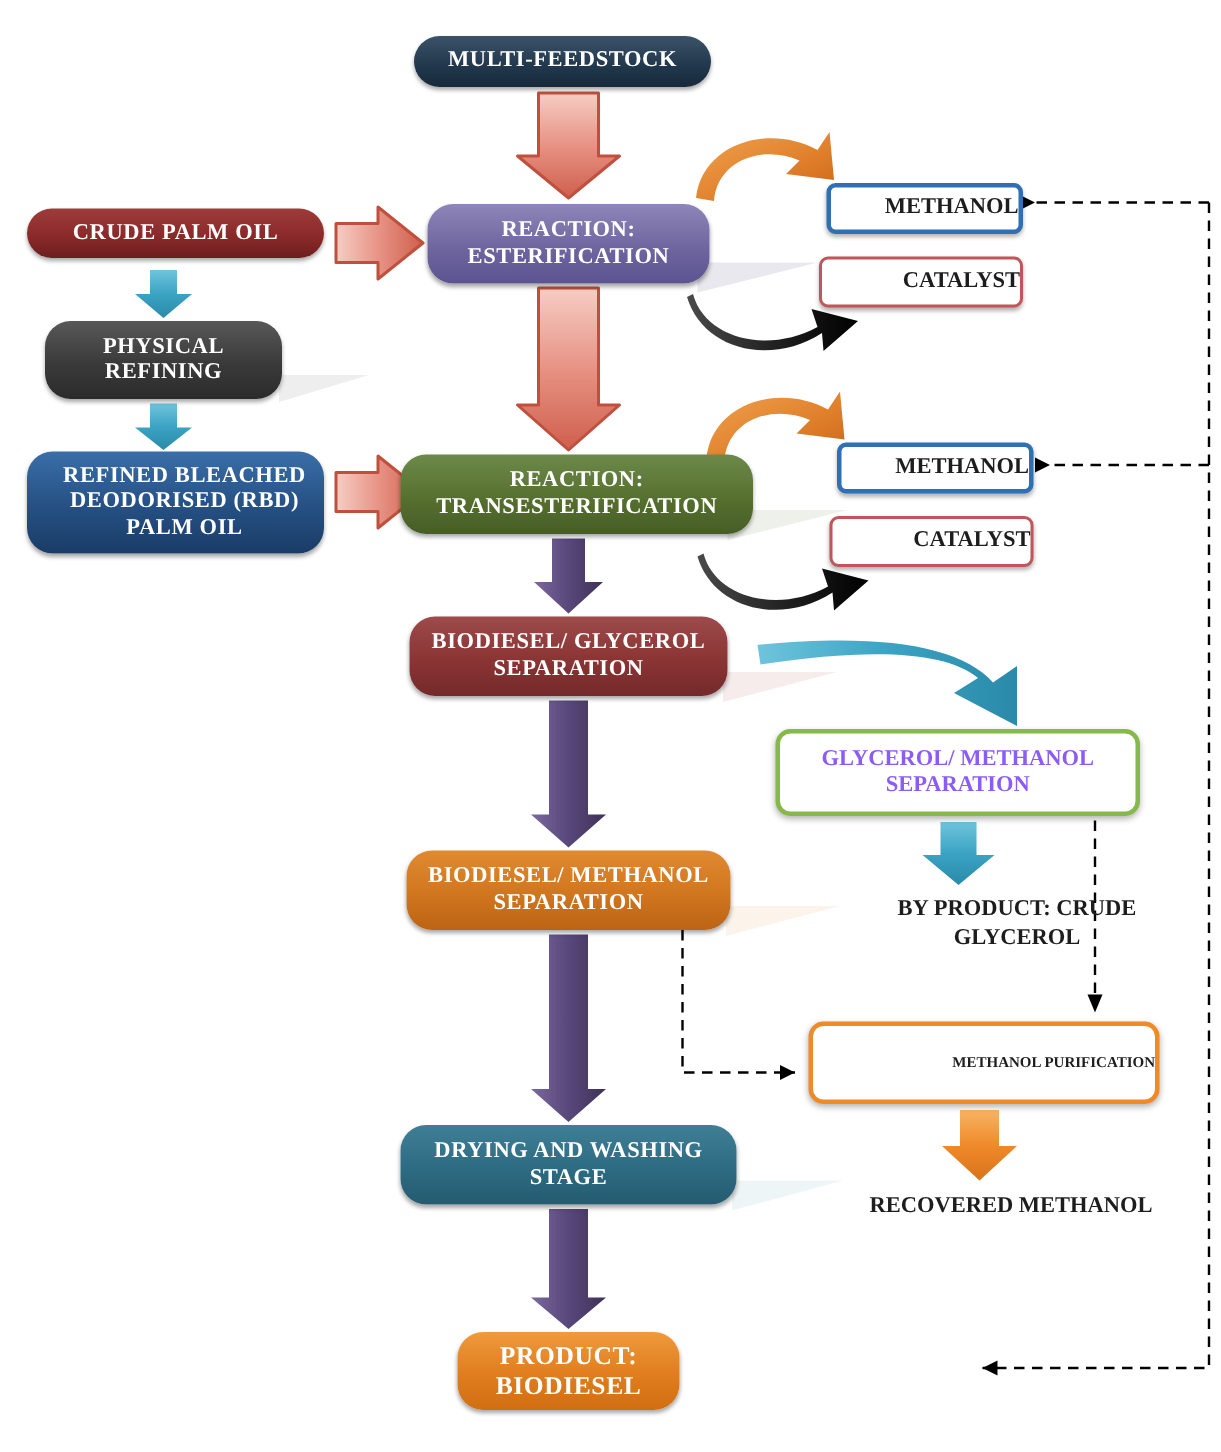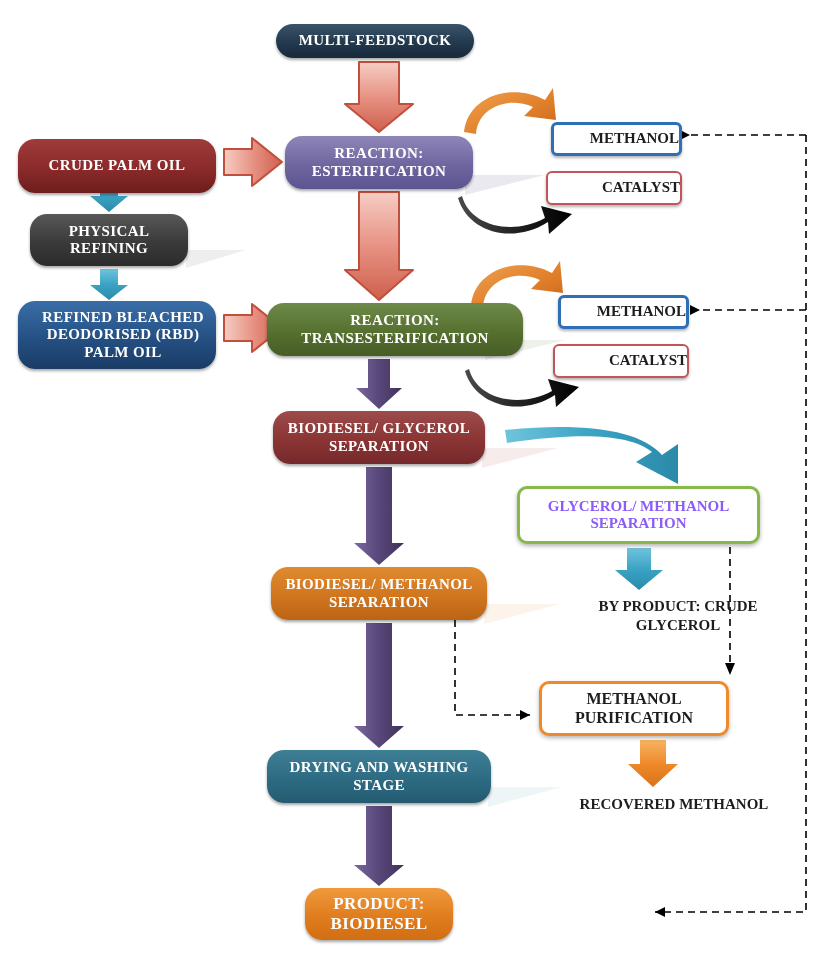--- a/index.html
+++ b/index.html
@@ -3,38 +3,38 @@
 <meta charset="utf-8">
 <style>
   html,body{margin:0;padding:0;background:#ffffff;}
   body{width:814px;height:968px;position:relative;font-family:"Liberation Serif",serif;overflow:hidden;}
   .stage{position:absolute;box-sizing:border-box;display:flex;align-items:center;justify-content:center;text-align:center;color:#ffffff;font-weight:bold;letter-spacing:.4px;line-height:1.15;border-radius:17px;}
   .stage span{display:block;padding:0 6px;}
   svg.overlay{position:absolute;left:0;top:0;width:814px;height:968px;pointer-events:none;}
 
   
   #multi-feedstock{left:276px;top:24px;width:198px;height:34px;background:linear-gradient(180deg,#3b5368 0%,#22394e 55%,#17293a 100%);font-size:15px;box-shadow:0 2px 3px rgba(0,0,0,.35);}
-  #crude-palm-oil{left:18px;top:139px;width:198px;height:54px;background:linear-gradient(180deg,#9e3b3b 0%,#8b2a2a 55%,#6d1d1d 100%);font-size:15px;box-shadow:0 2px 3px rgba(0,0,0,.35);}
+  #crude-palm-oil{left:18px;top:139px;width:198px;height:33px;background:linear-gradient(180deg,#9e3b3b 0%,#8b2a2a 55%,#6d1d1d 100%);font-size:15px;box-shadow:0 2px 3px rgba(0,0,0,.35);}
   #physical-refining{left:30px;top:214px;width:158px;height:52px;background:linear-gradient(180deg,#585858 0%,#3a3a3a 55%,#2b2b2b 100%);font-size:15px;box-shadow:0 2px 3px rgba(0,0,0,.35);}
   #rbd-palm-oil{left:18px;top:301px;width:198px;height:68px;background:linear-gradient(180deg,#3a6ea8 0%,#255083 55%,#1a3c66 100%);font-size:15px;box-shadow:0 2px 3px rgba(0,0,0,.35);padding-left:12px;}
   #reaction-esterification{left:285px;top:136px;width:188px;height:53px;background:linear-gradient(180deg,#8e86b8 0%,#6f66a0 55%,#5c5490 100%);font-size:15px;box-shadow:0 2px 3px rgba(0,0,0,.35);}
-  #reaction-transesterification{left:267px;top:303px;width:256px;height:53px;background:linear-gradient(180deg,#6d8a4a 0%,#56702f 55%,#465d26 100%);font-size:15px;box-shadow:0 2px 3px rgba(0,0,0,.35);}
+  #reaction-transesterification{left:267px;top:303px;width:235px;height:53px;background:linear-gradient(180deg,#6d8a4a 0%,#56702f 55%,#465d26 100%);font-size:15px;box-shadow:0 2px 3px rgba(0,0,0,.35);}
   #biodiesel-glycerol-separation{left:273px;top:411px;width:212px;height:53px;background:linear-gradient(180deg,#9d4b4b 0%,#8b3434 55%,#74292b 100%);font-size:15px;box-shadow:0 2px 3px rgba(0,0,0,.35);align-items:center;}
   #biodiesel-methanol-separation{left:271px;top:567px;width:216px;height:53px;background:linear-gradient(180deg,#e08a30 0%,#d0761f 55%,#bc6414 100%);font-size:15px;box-shadow:0 2px 3px rgba(0,0,0,.35);}
   #drying-washing{left:267px;top:750px;width:224px;height:53px;background:linear-gradient(180deg,#3f7f96 0%,#2d6b82 55%,#245b70 100%);font-size:15px;box-shadow:0 2px 3px rgba(0,0,0,.35);}
   #product-biodiesel{left:305px;top:888px;width:148px;height:52px;background:linear-gradient(180deg,#ef9a3c 0%,#e07d1e 55%,#d06e12 100%);font-size:17px;box-shadow:0 2px 3px rgba(0,0,0,.35);}
 
   
   .outlined{position:absolute;box-sizing:border-box;display:flex;align-items:center;justify-content:flex-end;text-align:center;background:#ffffff;font-weight:bold;line-height:1.15;}
   #methanol-1{left:551px;top:122px;width:131px;height:34px;border:3px solid #2f6fb5;border-radius:6px;font-size:15px;color:#1d1d1d;box-shadow:0 2px 3px rgba(0,0,0,.3);}
   #catalyst-1{left:546px;top:171px;width:136px;height:34px;border:2px solid #c0555a;border-radius:6px;font-size:15px;color:#1d1d1d;box-shadow:0 2px 3px rgba(0,0,0,.3);}
   #methanol-2{left:558px;top:295px;width:131px;height:34px;border:3px solid #2f6fb5;border-radius:6px;font-size:15px;color:#1d1d1d;box-shadow:0 2px 3px rgba(0,0,0,.3);}
   #catalyst-2{left:553px;top:344px;width:136px;height:34px;border:2px solid #c0555a;border-radius:6px;font-size:15px;color:#1d1d1d;box-shadow:0 2px 3px rgba(0,0,0,.3);}
   #glycerol-methanol-separation{left:517px;top:486px;width:243px;height:58px;border:3px solid #86b84a;border-radius:10px;font-size:15px;color:#8b5cf6;box-shadow:0 2px 4px rgba(0,0,0,.3);}
-  #methanol-purification{left:539px;top:681px;width:190px;height:55px;border:3px solid #ef8a2a;border-radius:10px;font-size:16px;color:#1d1d1d;box-shadow:0 2px 4px rgba(0,0,0,.3);}
+  #methanol-purification{left:539px;top:681px;width:234px;height:55px;border:3px solid #ef8a2a;border-radius:10px;font-size:10px;color:#1d1d1d;box-shadow:0 2px 4px rgba(0,0,0,.3);}
 
   .plainlabel{position:absolute;text-align:center;font-weight:bold;font-size:15px;color:#1d1d1d;line-height:1.25;}
   #by-product-crude-glycerol{left:578px;top:597px;width:200px;}
   #recovered-methanol{left:574px;top:795px;width:200px;}
 </style>
 </head>
 <body>
 
 <svg class="overlay" viewBox="0 0 814 968">
   <defs>

